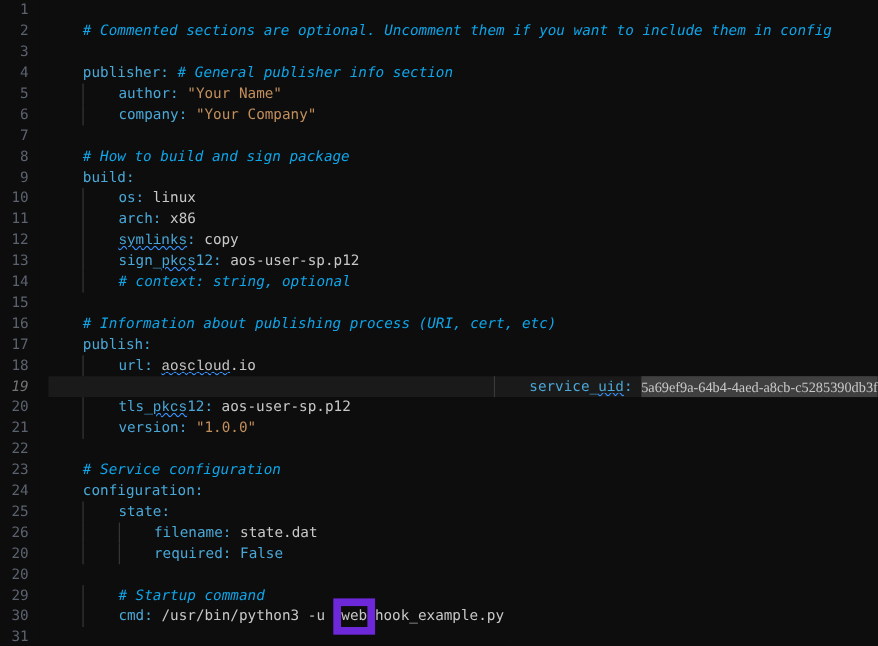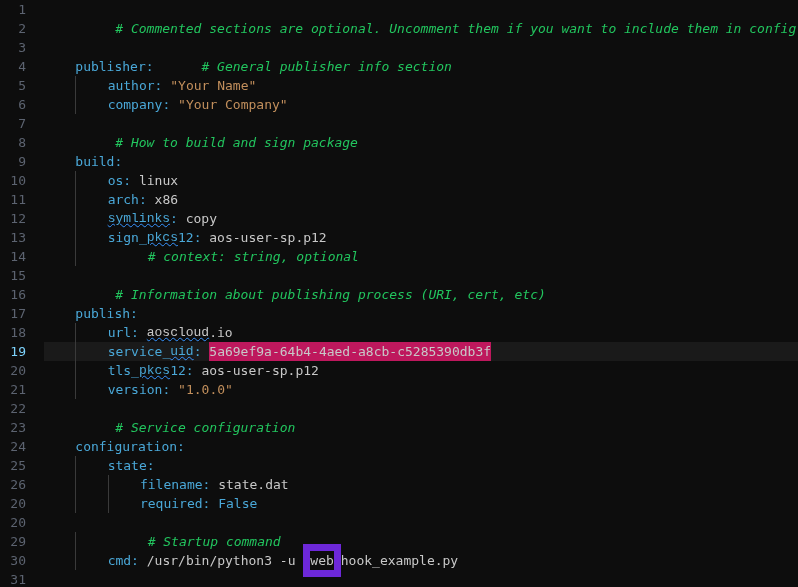--- a/index.html
+++ b/index.html
@@ -18,50 +18,50 @@
     }
     .gutter {
       background: #0d0d0d;
       color: #5c6370;
       text-align: right;
       padding: 0 10px 0 8px;
       user-select: none;
       min-width: 36px;
     }
     .gutter .ln { height: 19px; }
-    .gutter .ln.active { color: #7dd3fc; }
+    .gutter .ln.active { color: #737373; font-style: italic; }
     .code {
       flex: 1;
       padding-left: 8px;
       white-space: pre;
       position: relative;
     }
     .line { height: 19px; display: flex; align-items: center; }
-    .line.active { background: #1a1a1a; }
-    .comment { color: #22c55e; font-style: italic; margin-left: 40px; }
+    .line.active { background: #1a1a1a; justify-content: flex-end; }
+    .comment { color: #0ea5e9; font-style: italic; }
     .key { color: #4aa8d8; }
     .string { color: #c28f5c; }
     .value-plain { color: #c8c8c8; }
     .value-bool { color: #4aa8d8; }
     .colon { color: #4aa8d8; }
     .indent-bar {
       display: inline-block;
       border-left: 1px solid #3a3a3a;
       height: 19px;
       width: 0;
       vertical-align: top;
     }
     .spellwave {
       text-decoration-line: underline;
       text-decoration-style: wavy;
       text-decoration-color: #3794ff;
       text-decoration-thickness: 1px;
       font-family: Liberation Mono, monospace;
     }
-    .sel { background: #be185d; }
+    .sel { background: #404040; font-family: Liberation Serif, serif; }
     .cursor-box {
       border: 7px solid #6d28d9;
       padding: 0 0px;
     }
   </style>
 </head>
 <body>
 
 <div class="editor">
   <div class="gutter" id="gutter">

